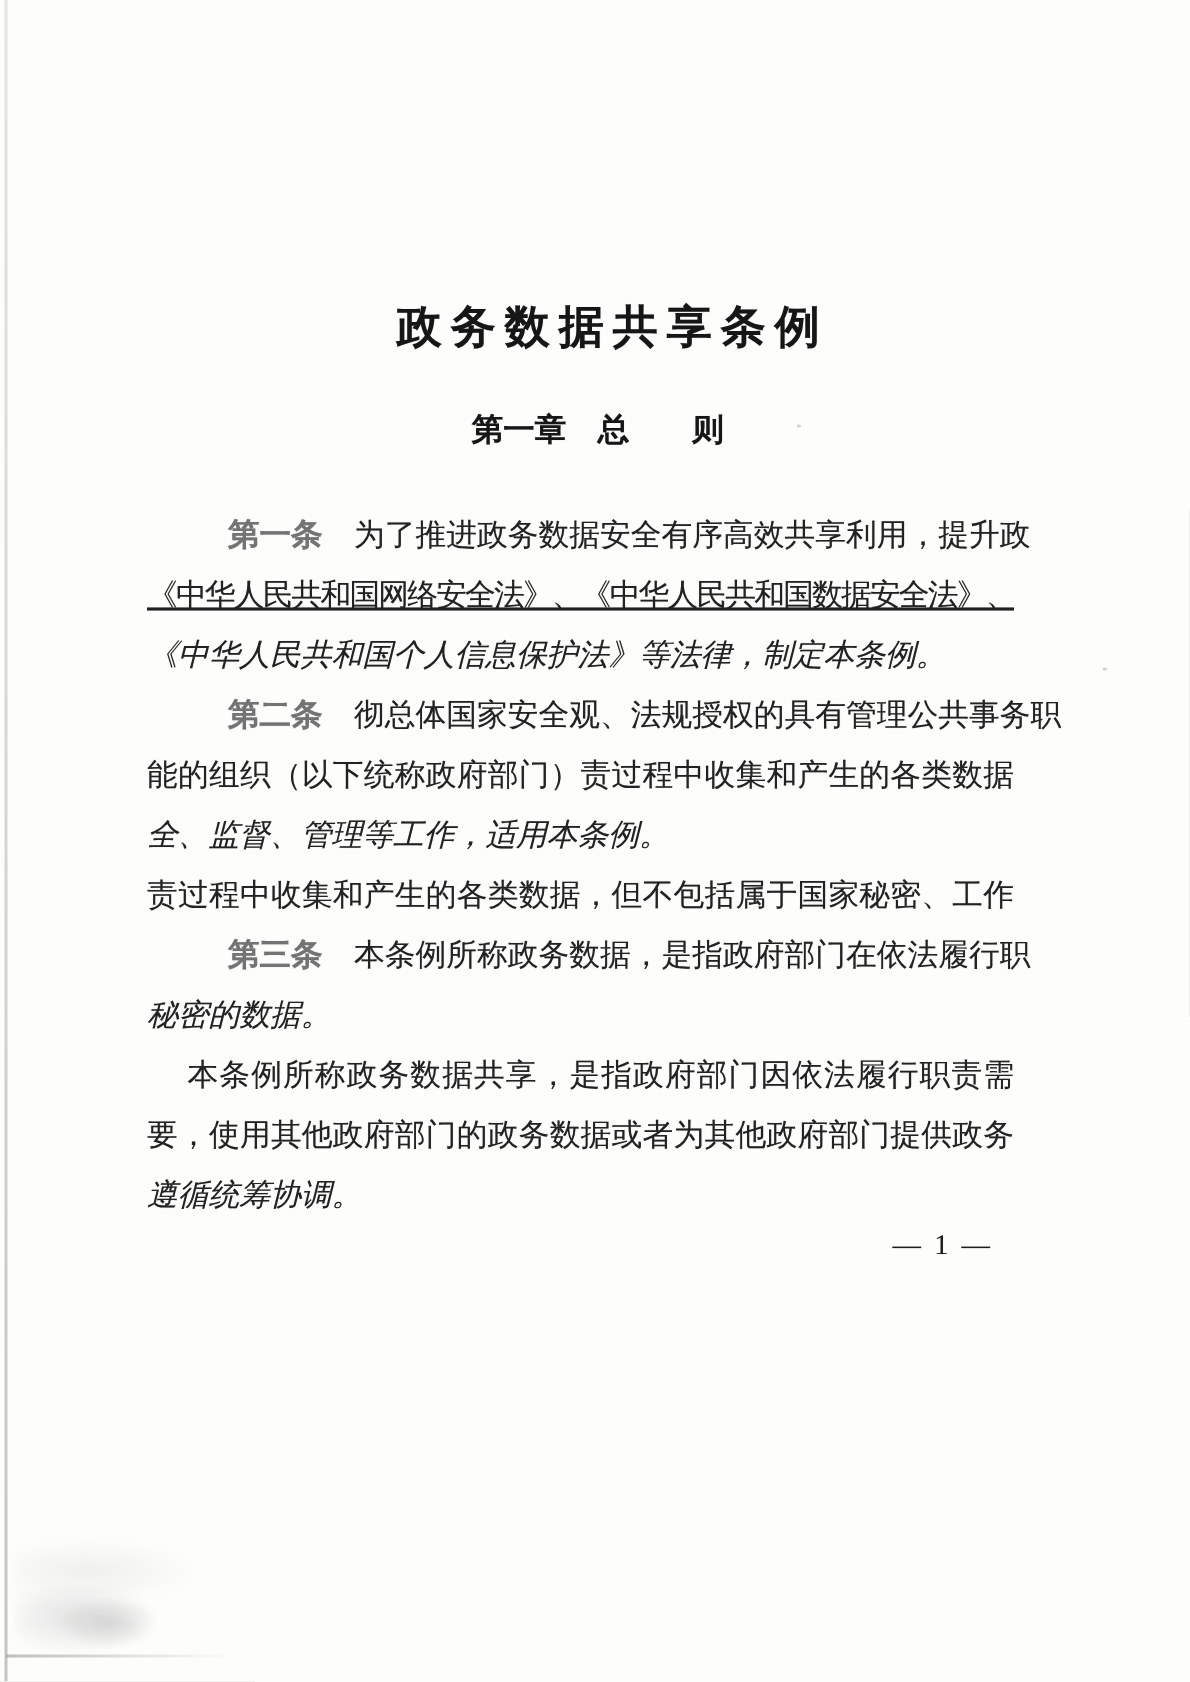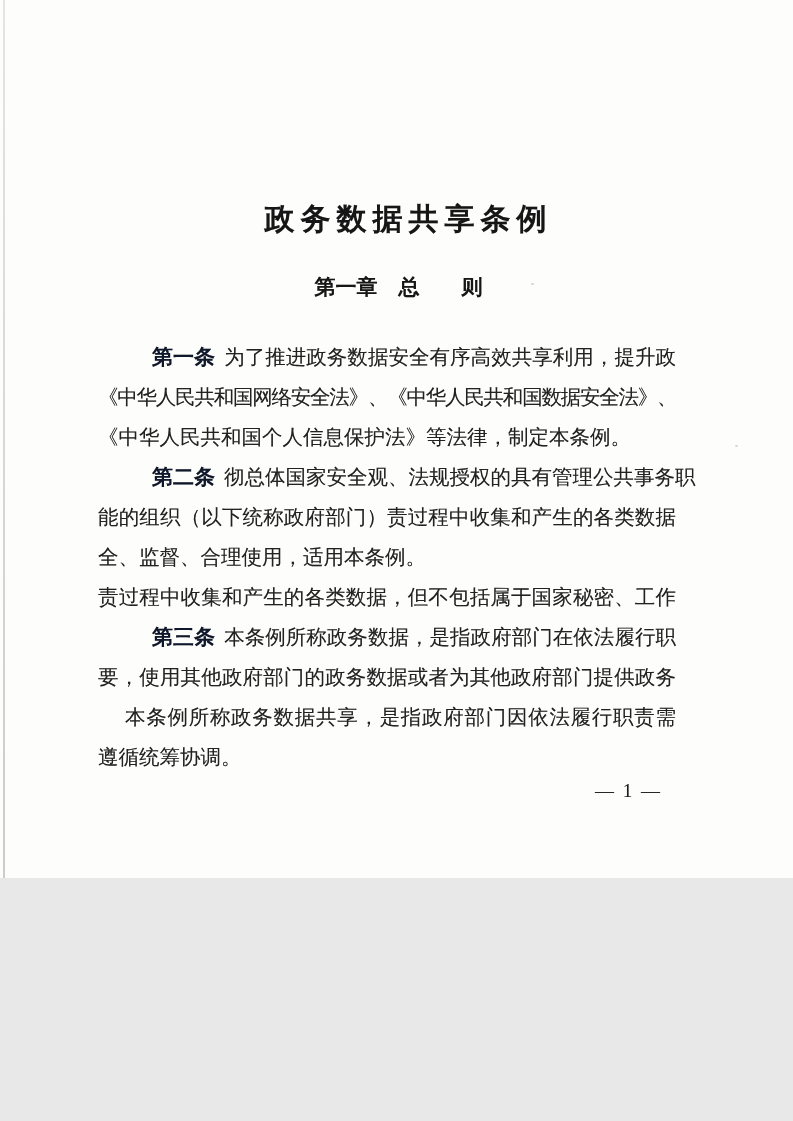--- a/index.html
+++ b/index.html
@@ -1,18 +1,18 @@
 <!DOCTYPE html>
 <html lang="zh"><head>
 <meta charset="utf-8">
 <style>
   html,body{margin:0;padding:0;background:#e8e8e8;}
   .page{
     position:relative;
-    width:793px;height:878px;
+    width:793px;height:1121px;
     margin:0 auto;
     background:#fdfdfc;
     overflow:hidden;
     font-family:"Liberation Serif","DejaVu Serif",serif;
     color:#222;
     text-shadow:0 0 0.6px rgba(40,40,40,0.35);
   }
   
   .doc-title{
     margin:202px 0 0 0;
@@ -45,32 +45,34 @@
   }
   .line{
     height:40.05px;
     line-height:40.05px;
     text-align:justify;
     text-align-last:justify;
     white-space:nowrap;
   }
   .line.end{
     text-align-last:left;
+    font-style:italic;
   }
   .line.tight{
     letter-spacing:-1.6px;
+    text-decoration:underline;
   }
   .first.with-lead{ text-indent:54px; }
   .first.no-lead{ text-indent:27px; }
   .lead{
     font-family:Liberation Sans, sans-serif;
     font-weight:700;
     font-size:21px;
-    color:#0f172a;
-    margin-right:9px;
+    color:#737373;
+    margin-right:21px;
   }
   
   .footer{
     margin-top:3px;
     width:100%;
     box-sizing:border-box;
     padding-right:133px;
     text-align:right;
     font-size:19px;
     line-height:22px;
@@ -122,31 +124,32 @@
 
     <div class="para">
       <div class="line first with-lead"><span class="lead">第一条</span><span>为了推进政务数据安全有序高效共享利用，提升政</span></div>
       <div class="line tight">《中华人民共和国网络安全法》、《中华人民共和国数据安全法》、</div>
       <div class="line end">《中华人民共和国个人信息保护法》等法律，制定本条例。</div>
     </div>
 
     <div class="para">
       <div class="line first with-lead"><span class="lead">第二条</span><span>彻总体国家安全观、法规授权的具有管理公共事务职</span></div>
       <div class="line">能的组织（以下统称政府部门）责过程中收集和产生的各类数据</div>
-      <div class="line end">全、监督、合理使用，适用本条例。</div>
+      <div class="line end">全、监督、管理等工作，适用本条例。</div>
     </div>
 
     <div class="para">
       <div class="line">责过程中收集和产生的各类数据，但不包括属于国家秘密、工作</div>
       <div class="line first with-lead"><span class="lead">第三条</span><span>本条例所称政务数据，是指政府部门在依法履行职</span></div>
+      <div class="line end">秘密的数据。</div>
     </div>
 
     <div class="para">
+      <div class="line first no-lead">本条例所称政务数据共享，是指政府部门因依法履行职责需</div>
       <div class="line">要，使用其他政府部门的政务数据或者为其他政府部门提供政务</div>
-      <div class="line first no-lead">本条例所称政务数据共享，是指政府部门因依法履行职责需</div>
       <div class="line end">遵循统筹协调。</div>
     </div>
 
 
   </div>
 
   <div class="footer">— 1 —</div>
 
   <div class="smudge-a"></div>
   <div class="smudge-b"></div>

